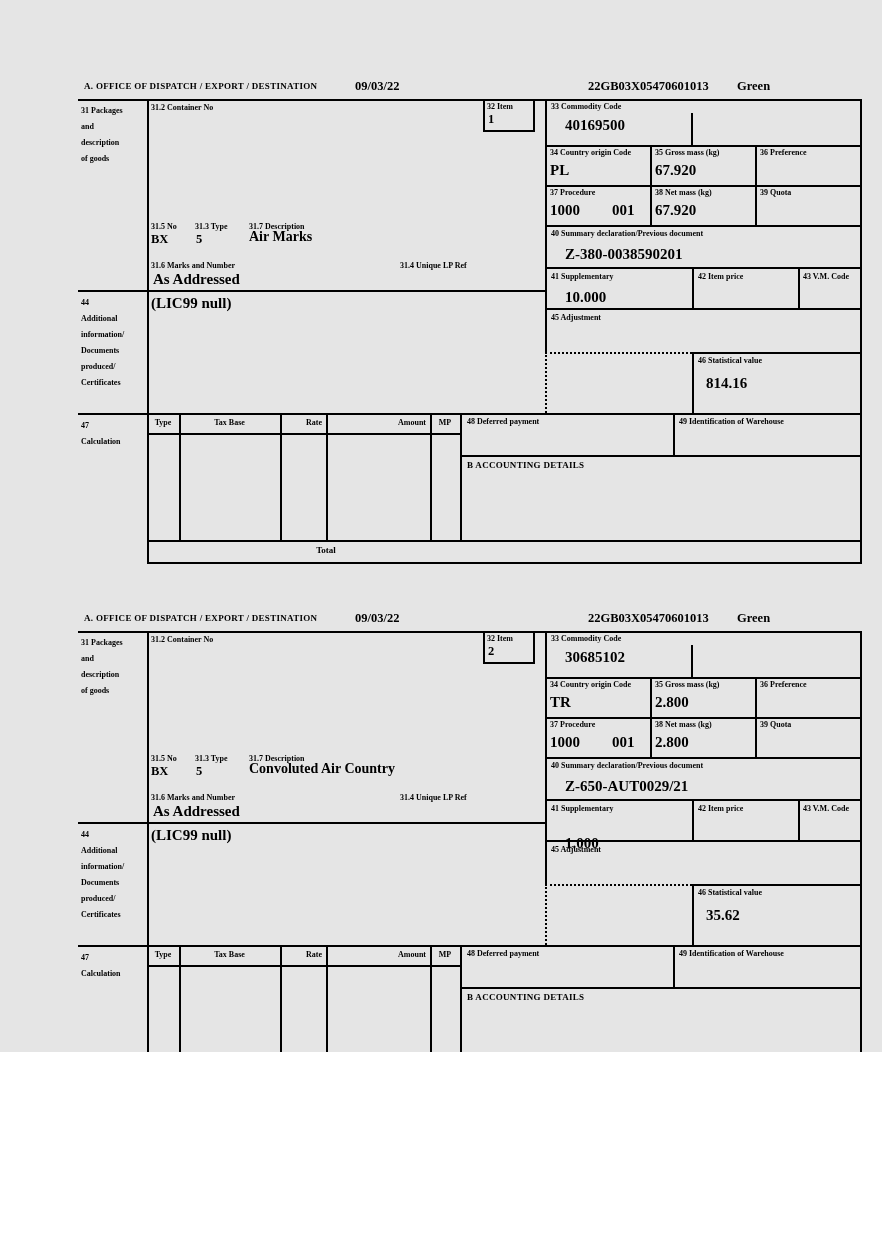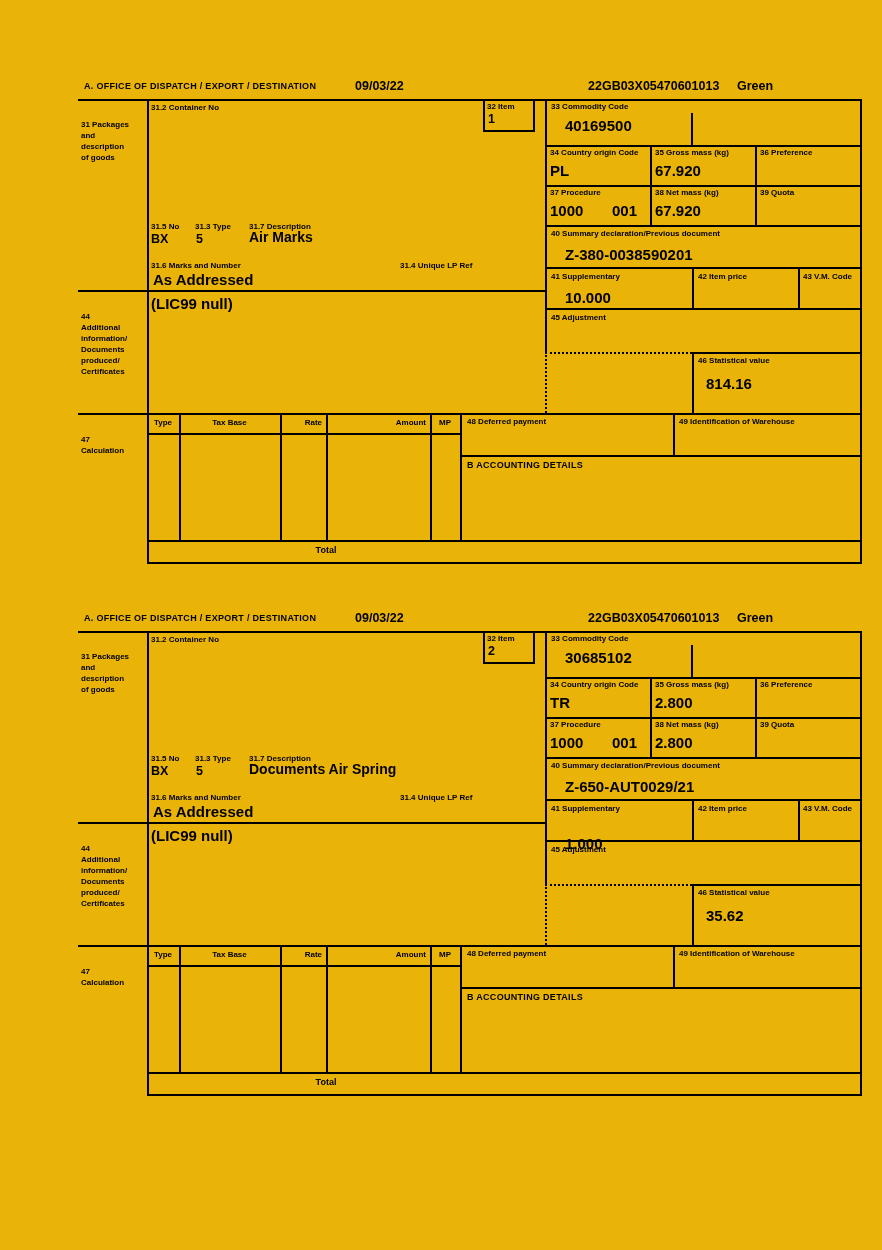--- a/index.html
+++ b/index.html
@@ -1,25 +1,25 @@
 <!DOCTYPE html>
 <html><head>
 <meta charset="utf-8">
 <style>
   html,body{margin:0;padding:0;background:#fff;}
-  .page{position:relative;width:882px;height:1250px;background:#eab308;overflow:hidden;
-        font-family:Liberation Sans, sans-serif;color:#000;}
+  .page{position:relative;width:882px;height:1052px;background:#e5e5e5;overflow:hidden;
+        font-family:Liberation Serif, serif;color:#000;}
   .form{position:absolute;left:0;width:882px;height:500px;}
   .hl{position:absolute;height:2px;background:#000;}
   .vl{position:absolute;width:2px;background:#000;}
   .hd{position:absolute;height:0;border-top:2px dotted #000;}
   .vd{position:absolute;width:0;border-left:2px dotted #000;}
   .t{position:absolute;line-height:1.15;white-space:nowrap;}
   .lbl{font-size:8px;font-weight:bold;}
-  .wrap{white-space:pre-line;line-height:11px;margin-top:16px;}
+  .wrap{white-space:pre-line;line-height:16px;}
   .val{font-size:15px;font-weight:bold;}
   .v12{font-size:12.5px;font-weight:bold;}
   .v14{font-size:14px;font-weight:bold;}
   .hdr{font-size:9px;font-weight:bold;letter-spacing:.3px;}
   .th{position:absolute;top:340px;font-size:8px;font-weight:bold;text-align:center;line-height:1.15;}
   .tr{text-align:right;padding-right:4px;box-sizing:border-box;}
   .box32{position:absolute;left:483px;top:21px;width:48px;height:31px;border:2px solid #000;border-top:none;}
 </style>
 </head>
 <body>
@@ -179,21 +179,21 @@
 Certificates</div>
     <div class="t lbl wrap" style="left:81px;top:340px">47
 Calculation</div>
 
     <div class="t lbl" style="left:151px;top:25px">31.2 Container No</div>
     <div class="t lbl" style="left:151px;top:144px">31.5 No</div>
     <div class="t lbl" style="left:195px;top:144px">31.3 Type</div>
     <div class="t lbl" style="left:249px;top:144px">31.7 Description</div>
     <div class="t v12" style="left:151px;top:154px">BX</div>
     <div class="t v12" style="left:196px;top:154px">5</div>
-    <div class="t v14" style="left:249px;top:151px">Documents Air Spring</div>
+    <div class="t v14" style="left:249px;top:151px">Convoluted Air Country</div>
     <div class="t lbl" style="left:151px;top:183px">31.6 Marks and Number</div>
     <div class="t lbl" style="left:400px;top:183px">31.4 Unique LP Ref</div>
     <div class="t val" style="left:153px;top:193px">As Addressed</div>
     <div class="t val" style="left:151px;top:217px">(LIC99 null)</div>
 
     <div class="t lbl" style="left:487px;top:24px">32 Item</div>
     <div class="t v12" style="left:488px;top:34px">2</div>
 
     <div class="t lbl" style="left:551px;top:24px">33 Commodity Code</div>
     <div class="t val" style="left:565px;top:39px">30685102</div>

